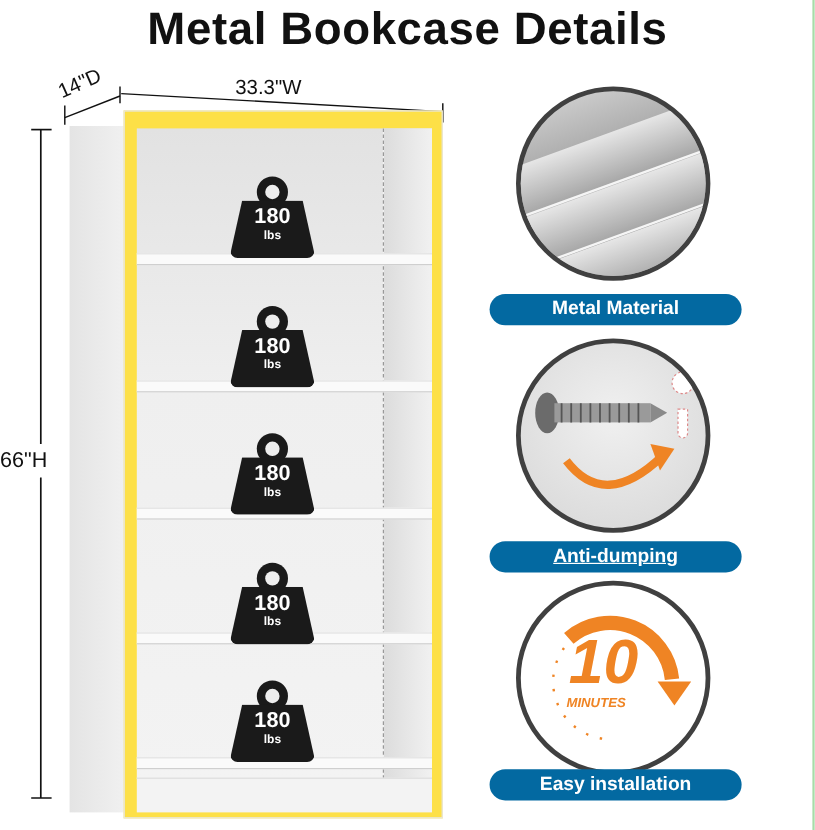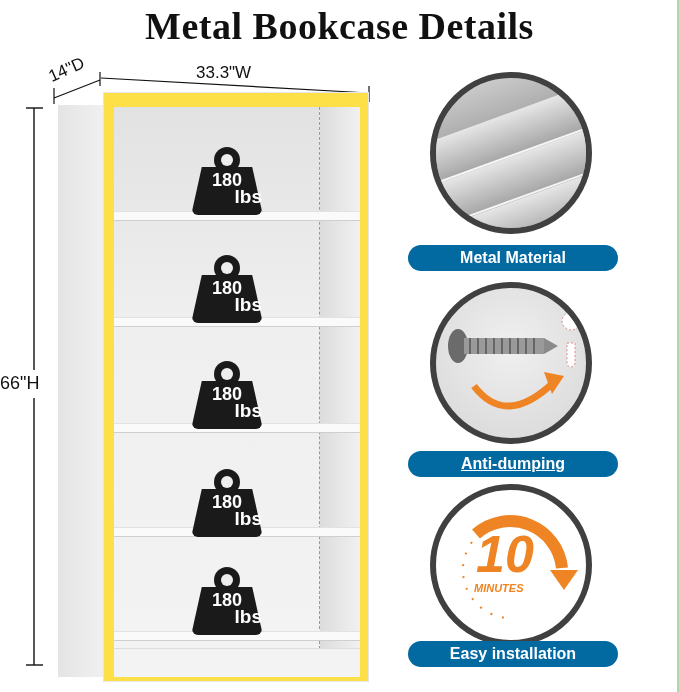--- a/index.html
+++ b/index.html
@@ -1,36 +1,36 @@
 <!DOCTYPE html>
 <html><head>
 <meta charset="utf-8">
 <style>
   html, body { margin:0; padding:0; }
   body { width:679px; height:692px; background:#ffffff; position:relative; overflow:hidden; font-family:"Liberation Sans", sans-serif; }
-  .title { position:absolute; left:0; top:4px; width:679px; text-align:center; font-size:38px; font-weight:bold; color:#111; letter-spacing:0.5px;font-family:Liberation Serif, serif; }
+  .title { position:absolute; left:0; top:4px; width:679px; text-align:center; font-size:38px; font-weight:bold; color:#111; letter-spacing:0.5px; }
   .edge-line { position:absolute; right:0; top:0; width:2px; height:692px; background:#a8dca8; }
   .dim { position:absolute; font-size:17px; color:#111; }
   .dim-d { left:48px; top:60px; transform:rotate(-24deg); }
   .dim-w { left:196px; top:63px; }
   .dim-h { left:0; top:373px; font-size:18px; }
   svg.lines { position:absolute; left:0; top:0; }
   .case-side { position:absolute; left:58px; top:105px; width:45px; height:572px; background:linear-gradient(90deg,#e4e4e4,#f0f0f0); }
   .case { position:absolute; left:103px; top:92px; width:266px; height:590px; background:#fde047; border:1px solid #e6e6e6; box-sizing:border-box; }
   .case-inner { position:absolute; left:10px; top:14px; width:246px; height:542px; background:linear-gradient(180deg,#e2e2e2,#efefef 40%,#f3f3f3); }
   .upright { position:absolute; right:0; top:0; width:40px; height:100%; background:linear-gradient(90deg,#dcdcdc,#f1f1f1); border-left:1px dashed #999; }
   .shelf { position:absolute; left:0; width:246px; height:8px; background:#fafafa; border-bottom:1px solid #cfcfcf; border-top:1px solid #e2e2e2; }
   .plinth { position:absolute; left:10px; bottom:4px; width:246px; height:28px; background:#f3f3f3; border-top:1px solid #ddd; }
   .weight { position:absolute; width:70px; height:68px; }
   .weight .ring { position:absolute; left:22px; top:0; width:26px; height:26px; border-radius:50%; background:#1a1a1a; }
   .weight .ring::after { content:""; position:absolute; left:7px; top:7px; width:12px; height:12px; border-radius:50%; background:#eee; }
   .weight .body { position:absolute; left:0; top:20px; width:70px; height:48px; background:#1a1a1a; clip-path:polygon(14% 0,86% 0,100% 92%,96% 100%,4% 100%,0 92%); border-radius:6px; }
   .weight .num { position:absolute; left:0; top:24px; width:70px; text-align:center; color:#fff; font-weight:bold; font-size:18px; line-height:18px; }
-  .weight .unit { position:absolute; left:0; top:43px; width:70px; text-align:right; color:#fff; font-weight:bold; font-size:19px; line-height:13px; }
-  .feature-circle { position:absolute; width:162px; height:162px; border-radius:50%; border:6px solid #404040; box-sizing:border-box; overflow:hidden; }
+  .weight .unit { position:absolute; left:0; top:43px; width:70px; text-align:center; color:#fff; font-weight:bold; font-size:10px; line-height:13px; }
+  .feature-circle { position:absolute; width:162px; height:162px; border-radius:50%; border:4px solid #404040; box-sizing:border-box; overflow:hidden; }
   .metal { background:linear-gradient(160deg,#d9d9d9,#9a9a9a 45%,#d0d0d0 55%,#8c8c8c 80%,#c7c7c7); }
   .metal .plate { position:absolute; left:-10px; width:200px; height:40px; background:linear-gradient(180deg,#e6e6e6,#a8a8a8); transform:rotate(-20deg); border-bottom:2px solid #f5f5f5; }
   .grey { background:radial-gradient(circle at 50% 40%,#f0f0f0,#d6d6d6); }
   .white { background:#fff; }
   .pill { position:absolute; width:210px; height:26px; border-radius:13px; background:#0369a1; color:#fff; font-weight:bold; font-size:16px; text-align:center; line-height:26px; }
   .ten { position:absolute; color:#ef8424; font-weight:bold; font-style:italic; }
 </style>
 </head>
 <body>
 

